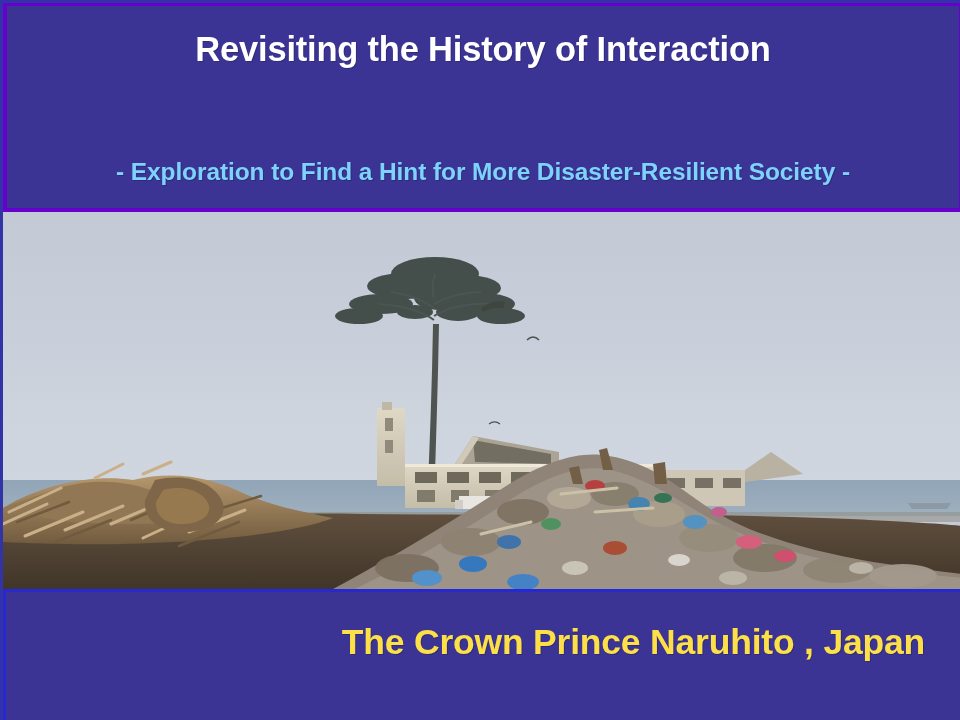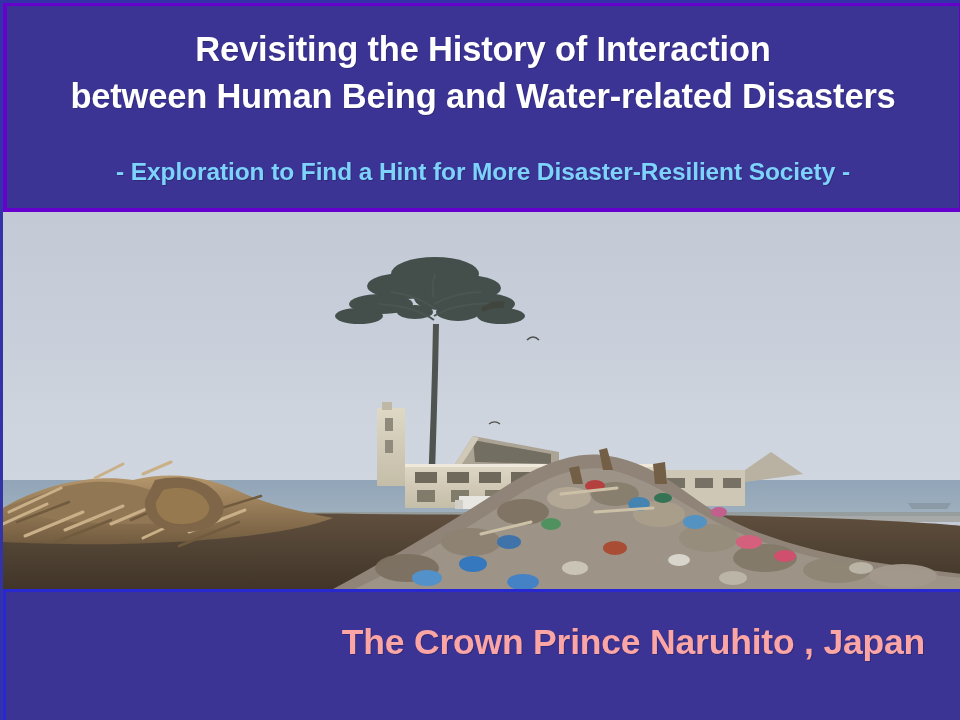--- a/index.html
+++ b/index.html
@@ -59,36 +59,35 @@
     background:#3b3494;
     box-sizing:border-box;
     border-top:3px solid #2828d0;
     border-left:3px solid #2828d0;
     border-right:3px solid #2828d0;
     border-bottom:3px solid #3b3494;
     overflow:hidden;
   }
   #author{
     position:absolute;right:35px;top:30px;
-    color:#fca5a5;font-weight:bold;font-size:35.5px;
+    color:#fde047;font-weight:bold;font-size:35.5px;
     white-space:nowrap;letter-spacing:-0.2px;
     text-shadow:1px 1px 0 rgba(0,0,0,0.18);
   }
 </style>
 </head>
 <body>
 
 <div id="slide">
 
   <div id="header">
     <div class="inner-edge"></div>
 
     <div class="title-block">
       <div class="title-line" id="title-line-1">Revisiting the History of Interaction</div>
-      <div class="title-line" id="title-line-2">between Human Being and Water-related Disasters</div>
     </div>
 
     <div id="subtitle">- Exploration to Find a Hint for More Disaster-Resilient Society -</div>
   </div>
 
   <div id="photo">
     <svg viewBox="0 0 960 377" preserveAspectRatio="none">
       <defs>
         <linearGradient id="skyGrad" x1="0" y1="0" x2="0" y2="1">
           <stop offset="0%" stop-color="#c2c9d5"></stop>

